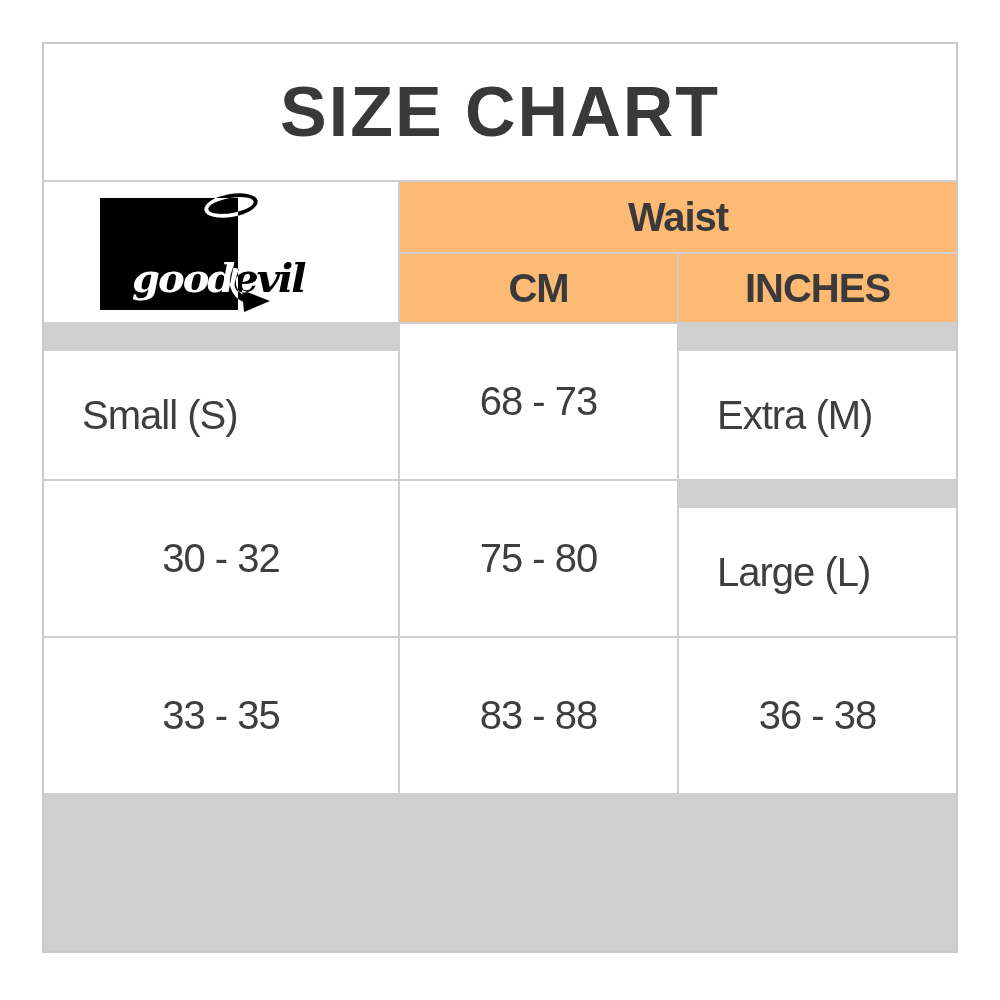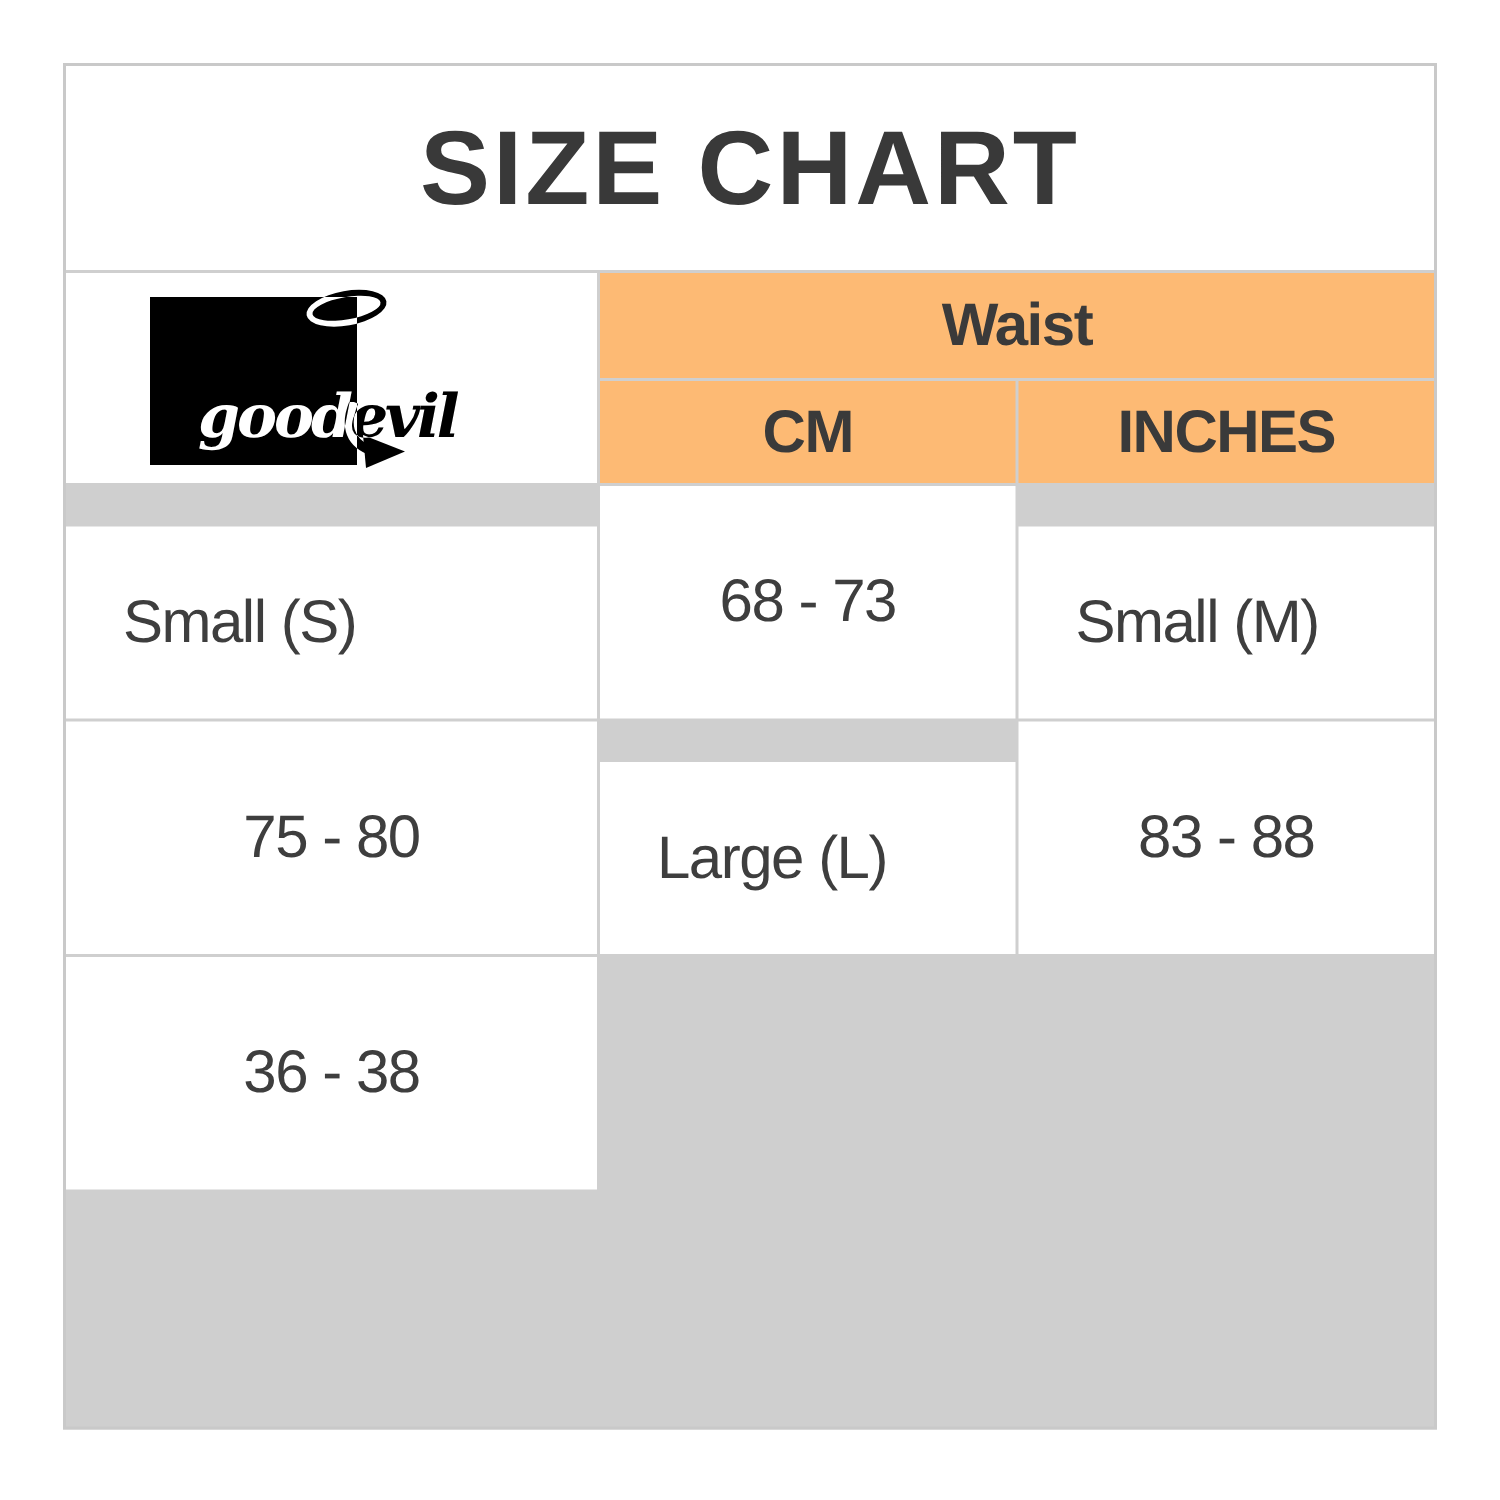--- a/index.html
+++ b/index.html
@@ -134,22 +134,24 @@
     </div>
 
     <div class="cell head waist-cell">Waist</div>
 
     <div class="cell head">CM</div>
     <div class="cell head">INCHES</div>
 
     <div class="cell size-name">Small (S)</div>
     <div class="cell">68 - 73</div>
 
-    <div class="cell size-name">Small (M)</div>
+    <div class="cell size-name">Extra (M)</div>
+    <div class="cell">30 - 32</div>
     <div class="cell">75 - 80</div>
 
     <div class="cell size-name">Large (L)</div>
+    <div class="cell">33 - 35</div>
     <div class="cell">83 - 88</div>
 
     <div class="cell">36 - 38</div>
 
   </div>
 </div>
 
 </body></html>

